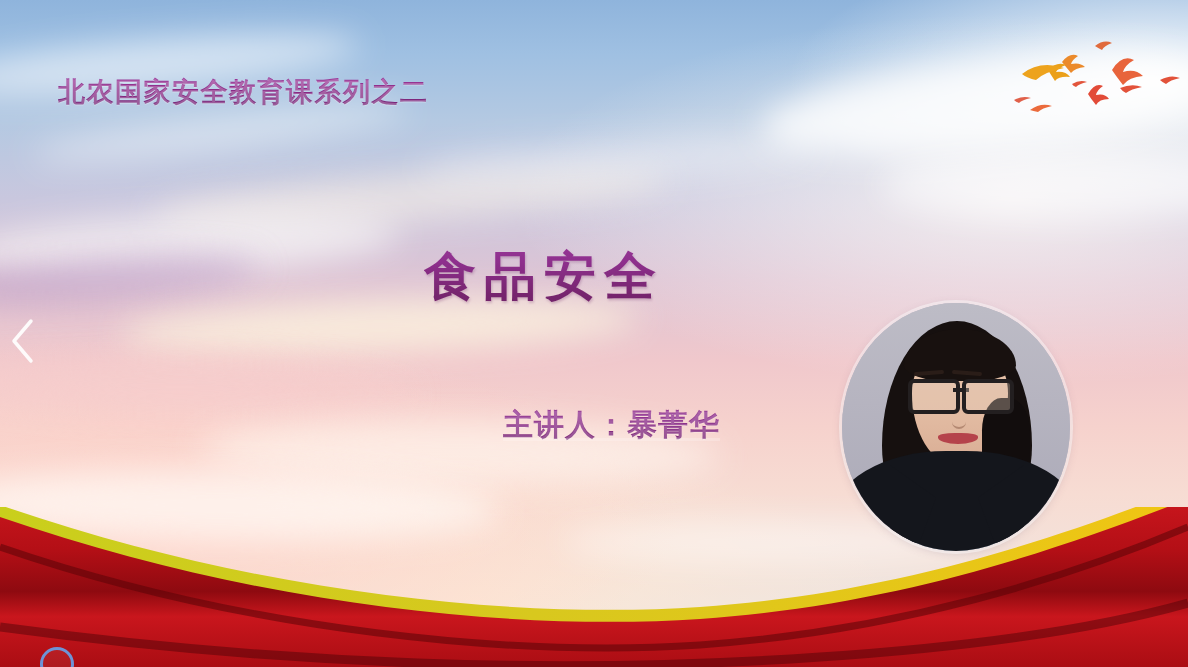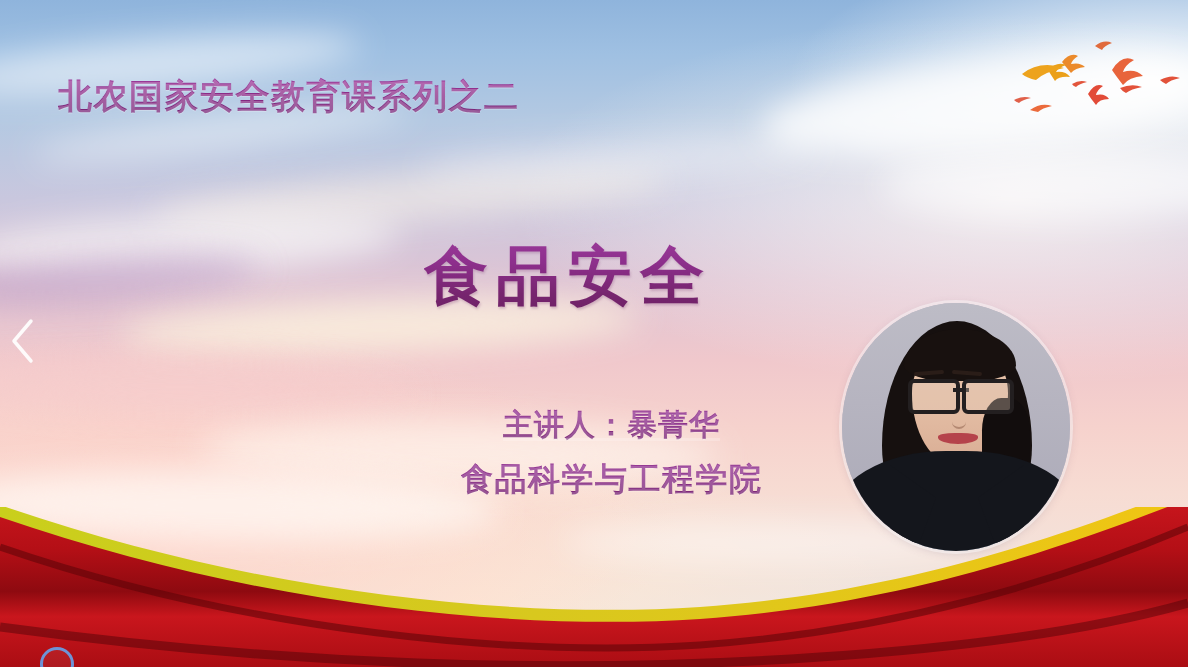--- a/index.html
+++ b/index.html
@@ -65,39 +65,39 @@
   .c13{ left: 560px; top: 520px; width: 420px; height: 44px;  background: rgba(255,255,255,0.45); }
 
   
   .birds { position: absolute; left: 1000px; top: 18px; width: 190px; height: 115px; }
 
   
   .header-title {
     position: absolute;
     left: 58px;
     top: 74px;
-    font-size: 34px;
+    font-size: 27px;
     font-weight: 700;
     letter-spacing: 1.5px;
     color: #8e2f86;
     background: linear-gradient(to bottom, #a23fa0 0%, #8a2a86 45%, #6f2372 100%);
     -webkit-background-clip: text;
     background-clip: text;
     -webkit-text-fill-color: transparent;
     text-shadow: 0 1px 0 rgba(255,255,255,0.25);
     white-space: nowrap;
     font-family: Liberation Mono, monospace;
   }
 
   
   .main-title {
     position: absolute;
     left: 424px;
     top: 232px;
-    font-size: 64px;
+    font-size: 52px;
     line-height: 88px;
     font-weight: 700;
     letter-spacing: 8px;
     white-space: nowrap;
     background: linear-gradient(to bottom, #9d3b9c 0%, #8d2f8c 35%, #77256f 70%, #6a1f62 100%);
     -webkit-background-clip: text;
     background-clip: text;
     -webkit-text-fill-color: transparent;
     color: #8d2f8c;
     filter: drop-shadow(1px 2px 1px rgba(120,50,110,0.25));
@@ -303,21 +303,20 @@
         <path d="M22 56 q18 -14 42 -6 q-20 4 -28 12 q-9 -2 -14 -6z"></path>
       </g>
     </svg>
   </div>
 
   <div class="header-title">北农国家安全教育课系列之二</div>
 
   <div class="main-title">食品安全</div>
 
   <div class="sub-line sub-presenter">主讲人：暴菁华</div>
-  <div class="sub-line sub-dept">食品科学与工程学院</div>
 
   <div class="portrait-wrap">
     <div class="portrait-bg"></div>
     <div class="p-hair-back"></div>
     <div class="p-neck"></div>
     <div class="p-face"></div>
     <div class="p-fringe"></div>
     <div class="p-hair-tail"></div>
     <div class="p-brow l"></div>
     <div class="p-brow r"></div>

